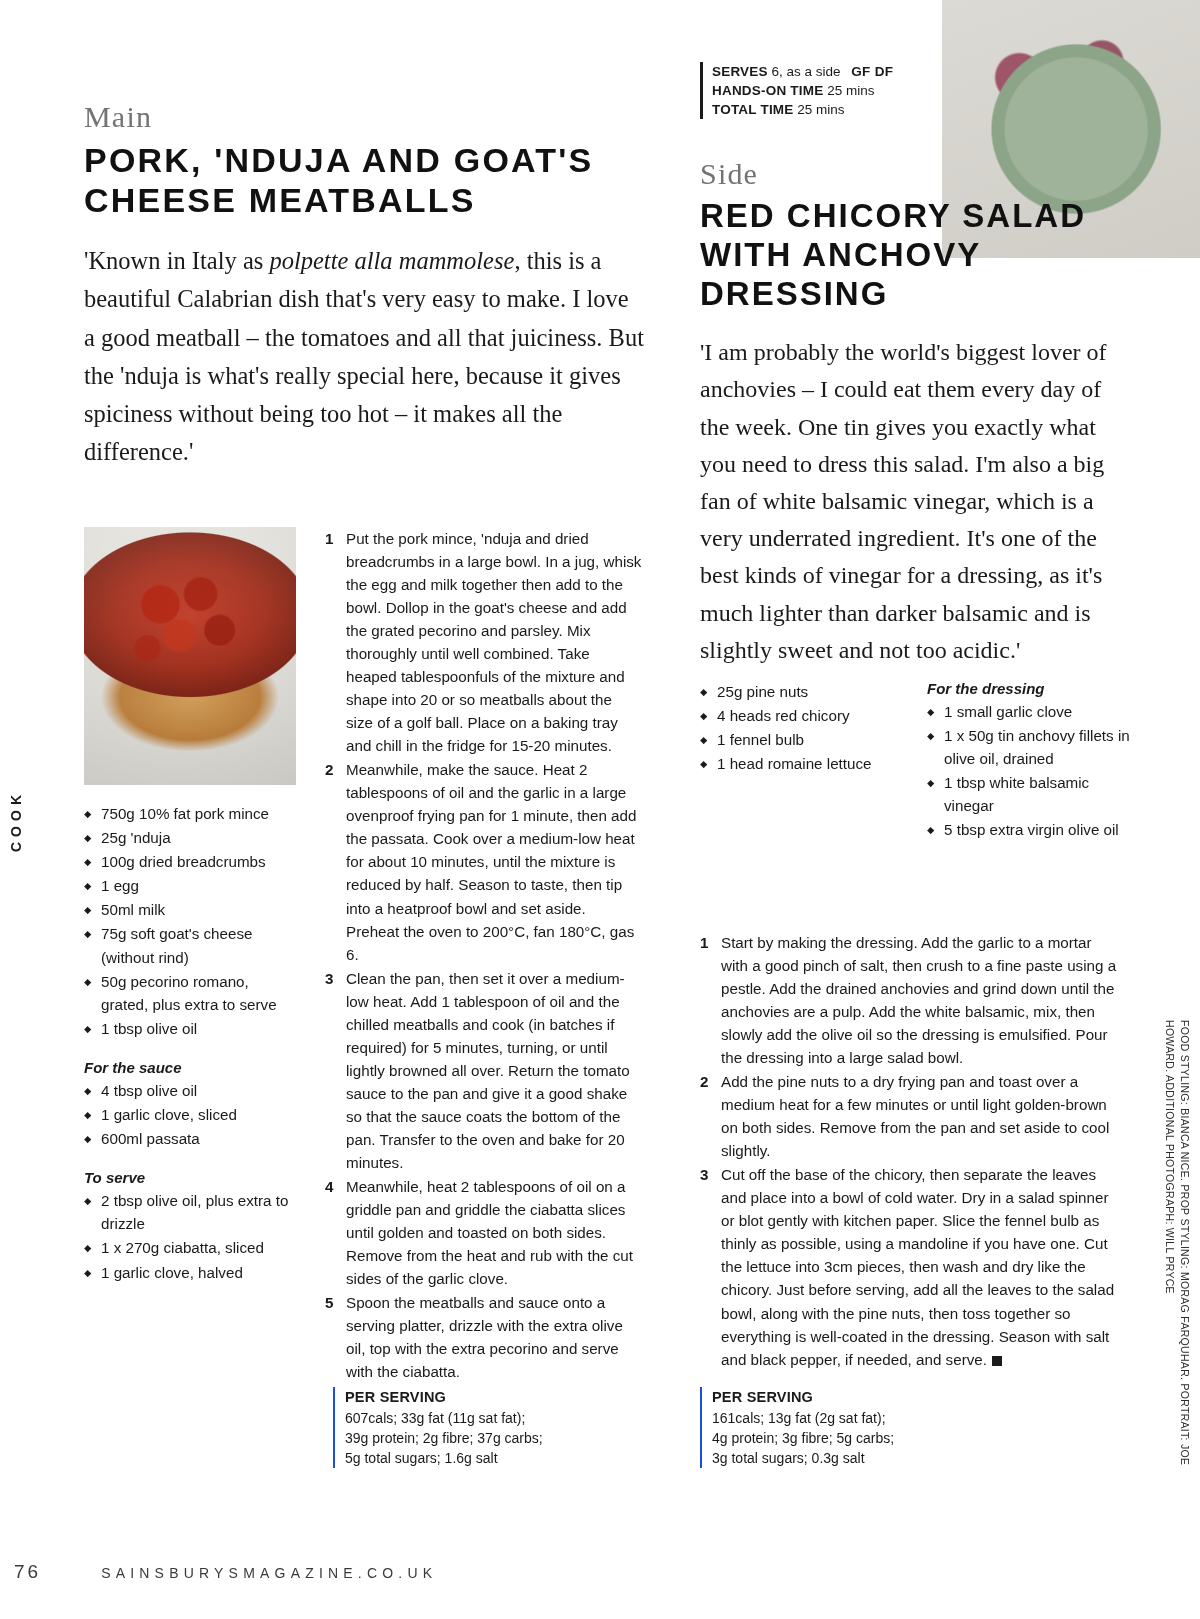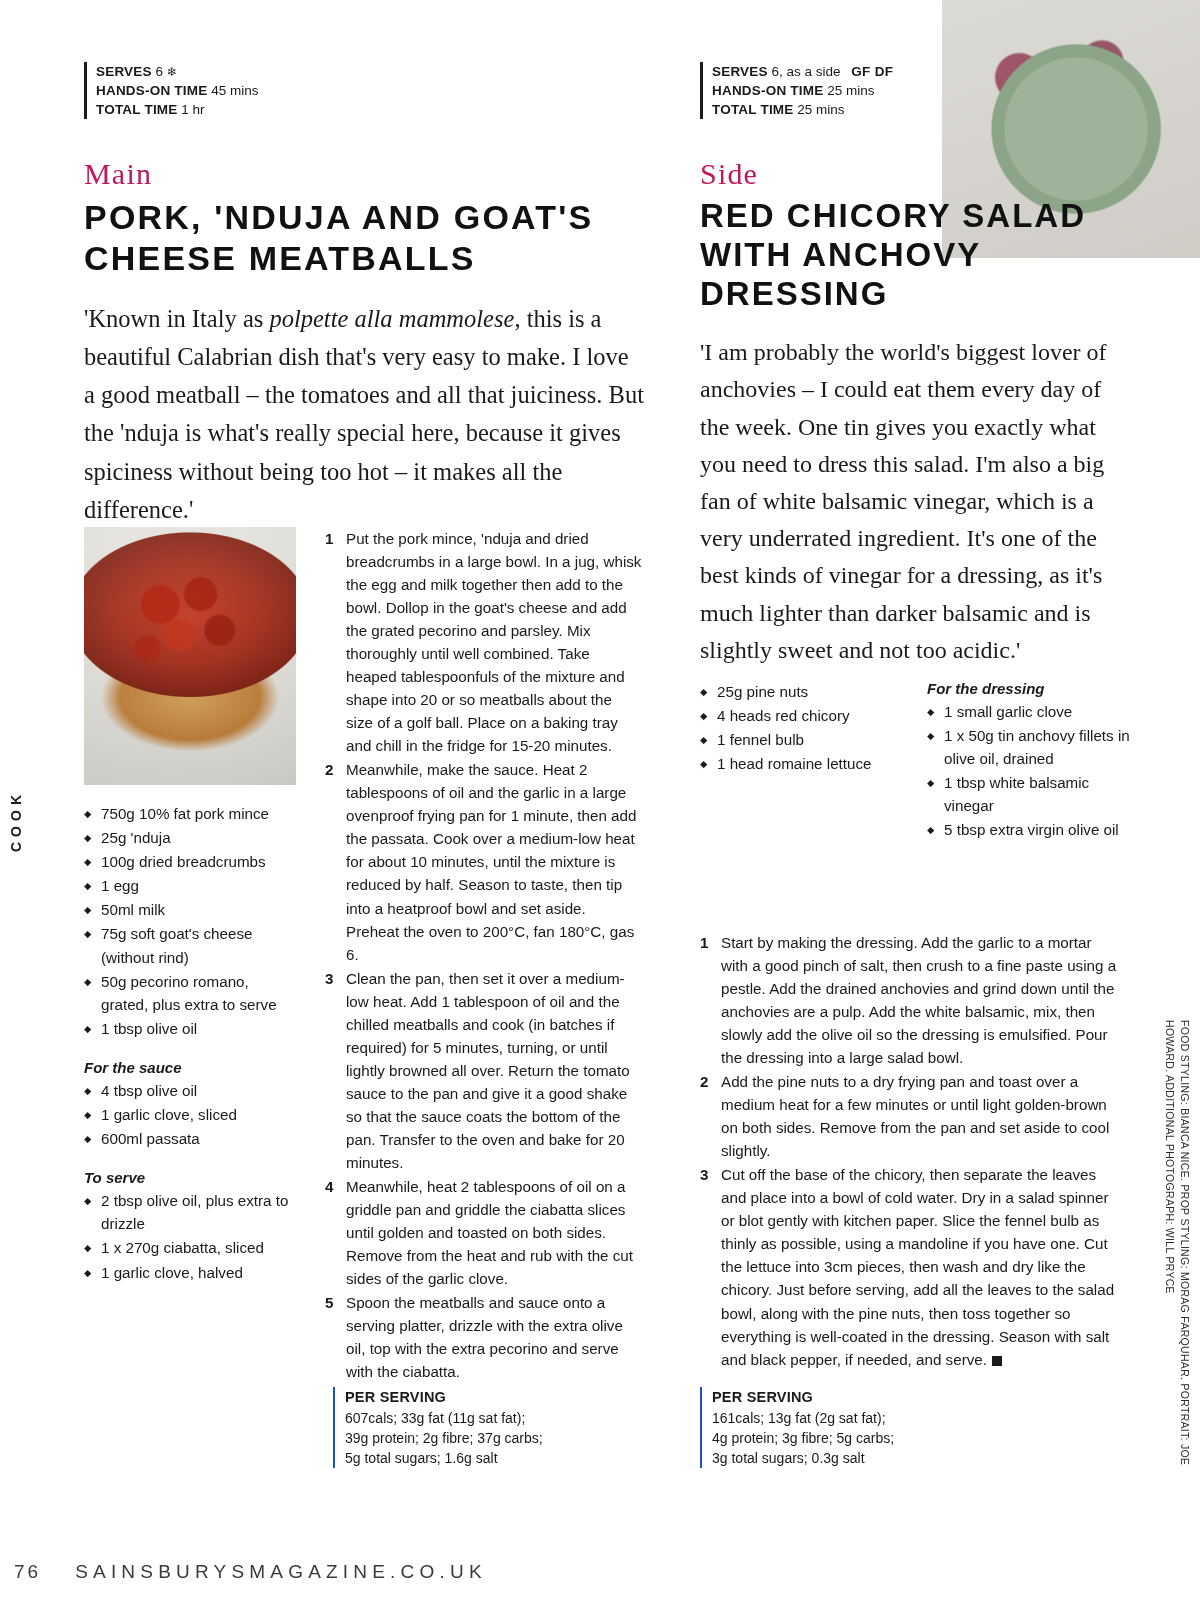--- a/index.html
+++ b/index.html
@@ -68,21 +68,21 @@
   .meta .diet { font-weight: 700; letter-spacing: .3px; margin-left: 7px; }
   .veg-glyph { font-size: 12px; }
 
   
   .kicker {
     font-family: "Liberation Serif", serif;
     font-size: 30px;
     font-weight: 400;
     letter-spacing: 1.2px;
     margin-top: 38px;
-    color: #be185d;
+    color: #737373;
   }
   .title {
     font-family: "Liberation Sans", sans-serif;
     font-weight: 700;
     font-size: 34px;
     line-height: 1.18;
     letter-spacing: 2.2px;
     margin-top: 6px;
     color: #111;
   }
@@ -267,57 +267,42 @@
     height: 460px;
   }
 
   
   .footer {
     position: absolute;
     left: 14px;
     bottom: 36px;
     display: flex;
     align-items: baseline;
-    gap: 34px;
+    gap: 60px;
   }
   .folio {
     font-size: 19px;
     letter-spacing: 3px;
     color: #3a3a3a;
   }
   .site {
-    font-size: 19px;
+    font-size: 14px;
     letter-spacing: 5.2px;
     color: #3a3a3a;
   }
 </style>
 </head>
 <body>
 
 <div class="page">
 
   <div class="cook-tab">COOK</div>
 
   <div class="col-left">
 
-    <div class="meta">
-      <div class="row">
-        <b>SERVES</b>
-        <span class="val">6</span>
-        <span class="veg-glyph">❄</span>
-      </div>
-      <div class="row">
-        <b>HANDS-ON TIME</b>
-        <span class="val">45 mins</span>
-      </div>
-      <div class="row">
-        <b>TOTAL TIME</b>
-        <span class="val">1 hr</span>
-      </div>
-    </div>
 
     <div class="kicker">Main</div>
     <h1 class="title">PORK, 'NDUJA AND GOAT'S CHEESE MEATBALLS</h1>
 
     <p class="standfirst"><span>'Known in Italy as </span><i>polpette alla mammolese</i><span>, this is a beautiful Calabrian dish that's very easy to make. I love a good meatball – the tomatoes and all that juiciness. But the 'nduja is what's really special here, because it gives spiciness without being too hot – it makes all the difference.'</span></p>
   </div>
 
   <div class="lower-left">
 
     <div class="left-rail">

